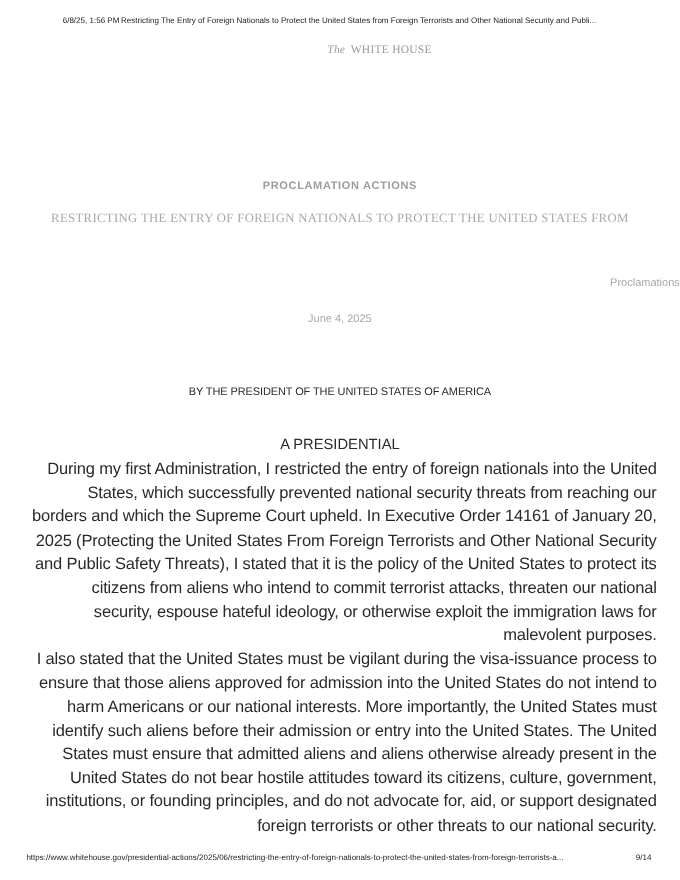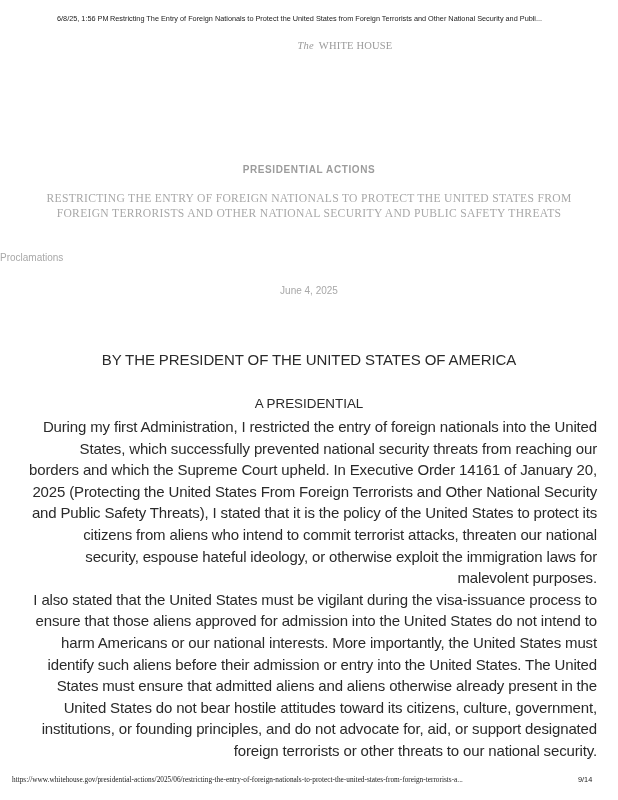--- a/index.html
+++ b/index.html
@@ -4,47 +4,46 @@
 <style>
   html, body { margin: 0; padding: 0; background: #ffffff; }
   body { width: 618px; height: 800px; position: relative; overflow: hidden; font-family: "Liberation Sans", sans-serif; color: #222; }
   .print-header { position: absolute; top: 14px; left: 0; width: 618px; height: 14px; font-size: 7.3px; color: #222; font-family: "Liberation Sans", sans-serif; }
   .print-header .ts { position: absolute; left: 24px; top: 0; padding-left: 33px; }
   .print-header .title { position: absolute; left: 110px; top: 0; white-space: nowrap; }
   .logo { position: absolute; top: 40px; left: 0; width: 618px; text-align: center; font-family: "Liberation Serif", serif; font-size: 10.5px; color: #9a9a9a; letter-spacing: 0.2px; margin-left: 36px; }
   .logo .the { font-style: italic; margin-right: 5px; }
   .kicker { position: absolute; top: 164px; left: 0; width: 618px; text-align: center; font-size: 10px; font-weight: bold; color: #9c9c9c; letter-spacing: 0.6px; }
   .headline { position: absolute; top: 191px; left: 40px; width: 538px; text-align: center; font-family: "Liberation Serif", serif; font-size: 11.6px; line-height: 15px; color: #a8a8a8; letter-spacing: 0.3px; }
-  .category { position: absolute; top: 252px; left: 0; width: 618px; text-align: left; font-size: 10px; color: #a8a8a8; }
+  .category { position: absolute; top: 252px; left: 0; width: 618px; text-align: right; font-size: 10px; color: #a8a8a8; }
   .date { position: absolute; top: 285px; left: 0; width: 618px; text-align: center; font-size: 10px; color: #a8a8a8; }
-  .byline { position: absolute; top: 351px; left: 0; width: 618px; text-align: center; font-size: 15px; color: #2a2a2a; letter-spacing: -0.1px; }
+  .byline { position: absolute; top: 351px; left: 0; width: 618px; text-align: center; font-size: 10px; color: #2a2a2a; letter-spacing: -0.1px; }
   .procl { position: absolute; top: 396px; left: 0; width: 618px; text-align: center; font-size: 13.4px; color: #2a2a2a; }
   .body { position: absolute; top: 416px; left: 29px; width: 568px; font-size: 15px; line-height: 21.6px; color: #2a2a2a; letter-spacing: -0.15px; text-align: right; }
   .body p { margin: 0; }
   .print-footer { position: absolute; top: 775px; left: 0; width: 618px; height: 14px; font-size: 7.3px; color: #222; }
-  .print-footer .url { position: absolute; left: 12px; top: 0; white-space: nowrap; font-family: Liberation Serif, serif; }
+  .print-footer .url { position: absolute; left: 24px; top: 0; white-space: nowrap; }
   .print-footer .page { position: absolute; left: 578px; top: 0; }
 </style>
 </head>
 <body>
 
 <div class="print-header">
   <span class="ts">6/8/25, 1:56 PM</span>
   <span class="title">Restricting The Entry of Foreign Nationals to Protect the United States from Foreign Terrorists and Other National Security and Publi...</span>
 </div>
 
 <div class="logo">
   <span class="the">The</span><span>WHITE HOUSE</span>
 </div>
 
-<div class="kicker">PRESIDENTIAL ACTIONS</div>
+<div class="kicker">PROCLAMATION ACTIONS</div>
 
 <div class="headline">
   <div>RESTRICTING THE ENTRY OF FOREIGN NATIONALS TO PROTECT THE UNITED STATES FROM</div>
-  <div>FOREIGN TERRORISTS AND OTHER NATIONAL SECURITY AND PUBLIC SAFETY THREATS</div>
 </div>
 
 <div class="category">Proclamations</div>
 <div class="date">June 4, 2025</div>
 
 <div class="byline">BY THE PRESIDENT OF THE UNITED STATES OF AMERICA</div>
 <div class="procl">A PRESIDENTIAL</div>
 
 <div class="body">
   <p>During my first Administration, I restricted the entry of foreign nationals into the United States, which successfully prevented national security threats from reaching our borders and which the Supreme Court upheld.  In Executive Order 14161 of January 20, 2025 (Protecting the United States From Foreign Terrorists and Other National Security and Public Safety Threats), I stated that it is the policy of the United States to protect its citizens from aliens who intend to commit terrorist attacks, threaten our national security, espouse hateful ideology, or otherwise exploit the immigration laws for malevolent purposes.</p>

